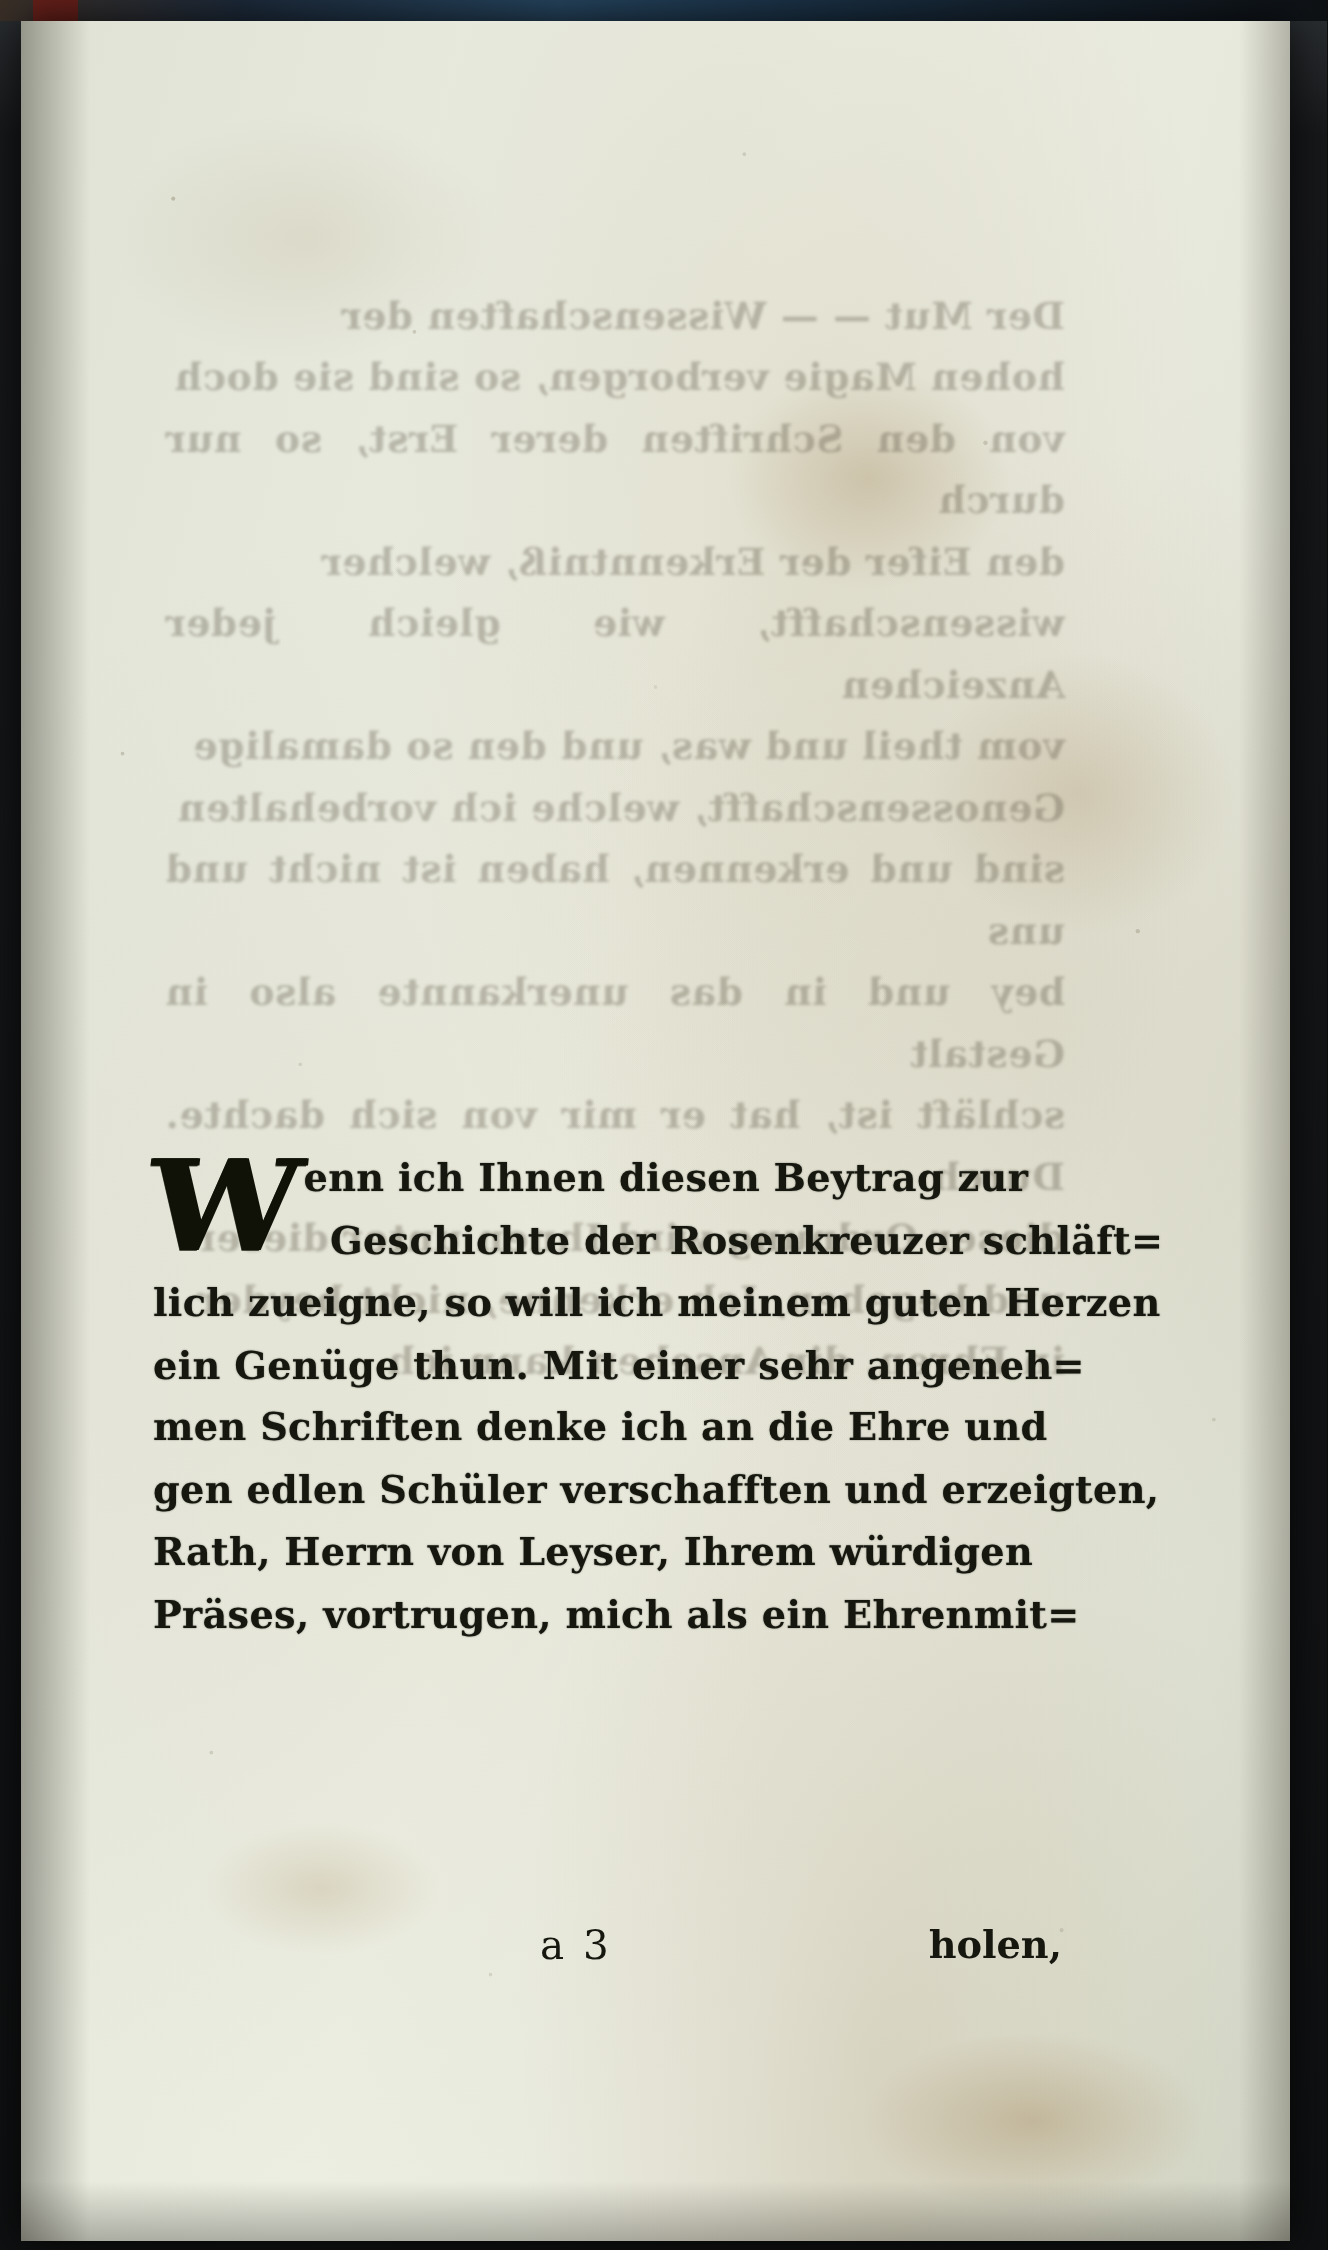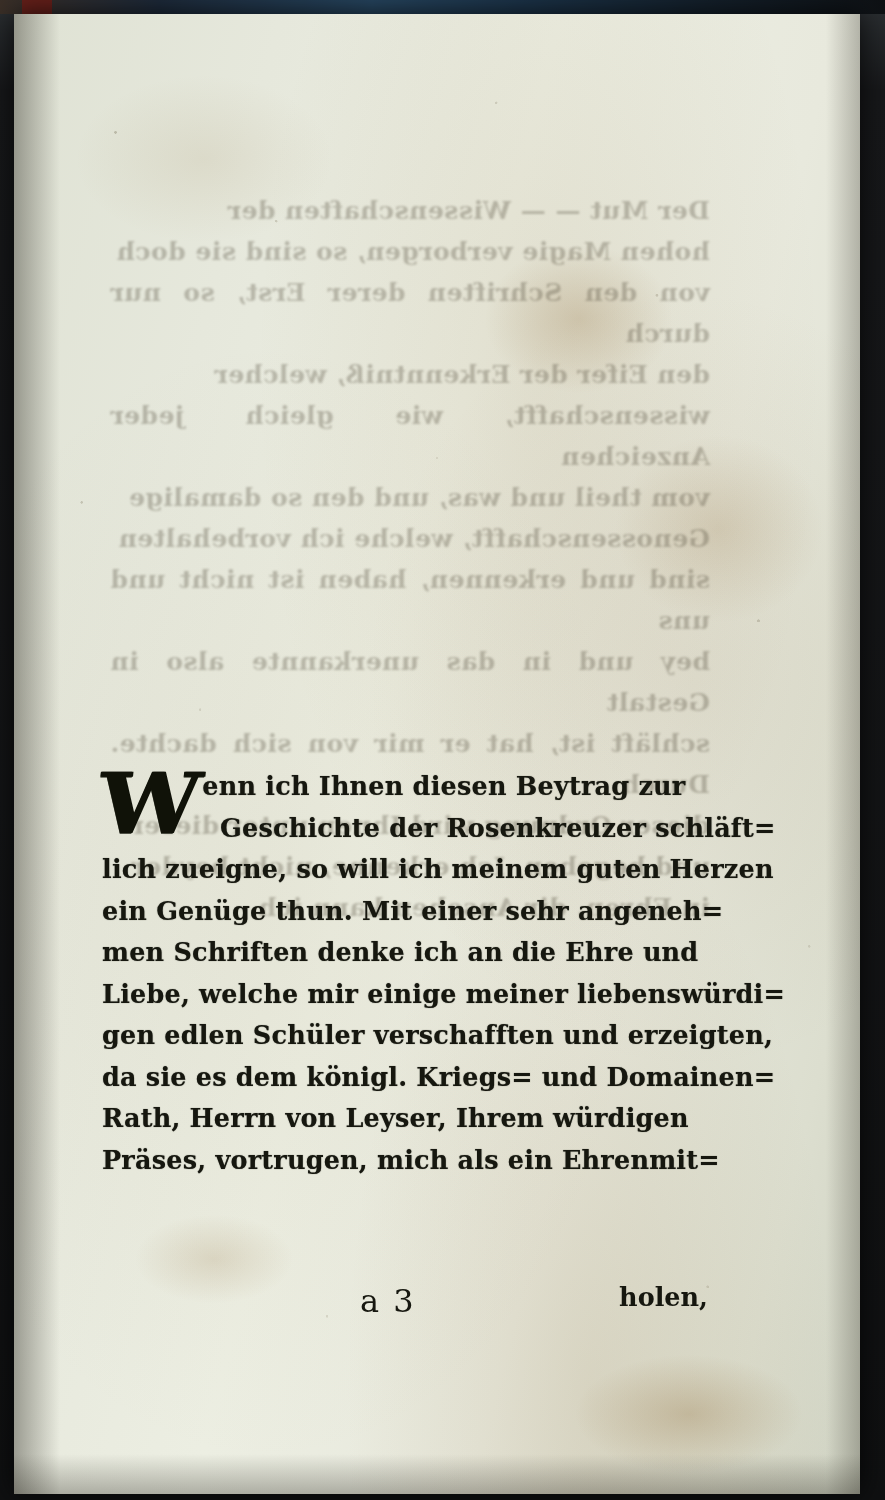--- a/index.html
+++ b/index.html
@@ -153,21 +153,21 @@
     font-family: "DejaVu Serif", serif;
     font-weight: 700;
     font-size: 25px;
   }
   .sig {
     position: absolute;
     left: 258px;
     top: 0;
     font-family: "DejaVu Serif", serif;
     font-weight: 400;
-    font-size: 32px;
+    font-size: 27px;
     letter-spacing: 2px;
   }
   .catchword {
     position: absolute;
     right: 4px;
     top: 0;
     font-size: 25.5px;
   }
 
   
@@ -235,23 +235,21 @@
 in Ehren, dir Ansehen kann ich</div>
 
     <div class="textblock">
       <p>
         <span class="dropcap">W</span>
         <span class="line l1">enn  ich  Ihnen  diesen  Beytrag  zur</span>
         <span class="line l2">Geschichte  der  Rosenkreuzer  schläft=</span>
         <span class="line">lich  zueigne,  so  will  ich  meinem  guten  Herzen</span>
         <span class="line">ein  Genüge  thun.      Mit  einer  sehr  angeneh=</span>
         <span class="line">men  Schriften  denke  ich  an  die  Ehre  und</span>
-        <span class="line">Liebe,  welche  mir  einige  meiner  liebenswürdi=</span>
         <span class="line">gen  edlen  Schüler  verschafften  und  erzeigten,</span>
-        <span class="line">da  sie  es  dem  königl.  Kriegs=  und  Domainen=</span>
         <span class="line">Rath,  Herrn  von  Leyser,  Ihrem  würdigen</span>
         <span class="line">Präses,  vortrugen,  mich  als  ein  Ehrenmit=</span>
       </p>
     </div>
 
     <div class="footline">
       <span class="sig">a 3</span>
       <span class="catchword">holen,</span>
     </div>
 

